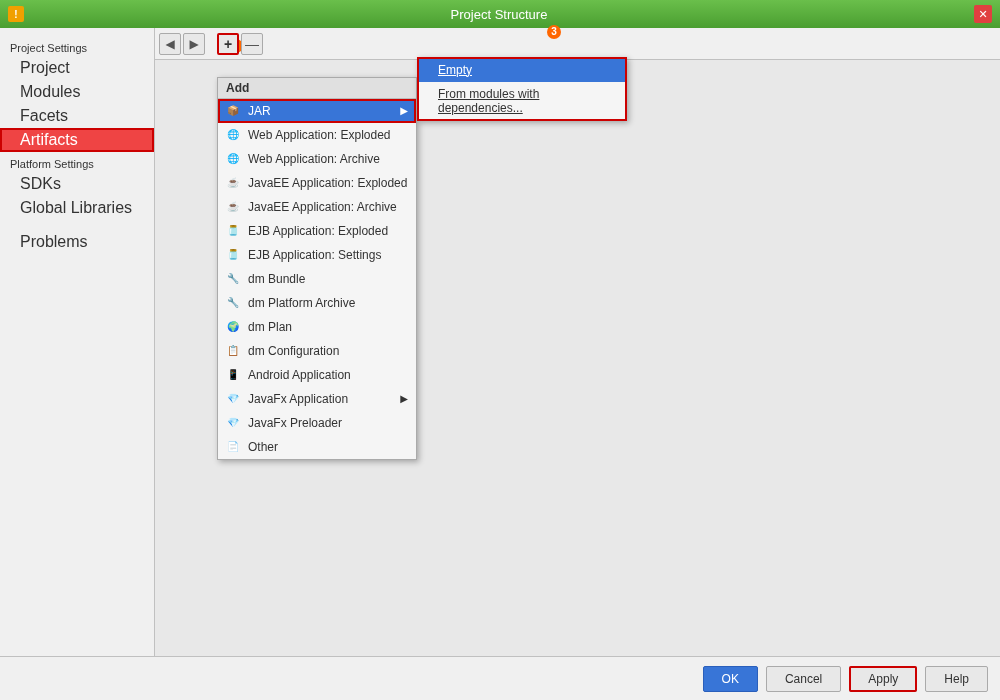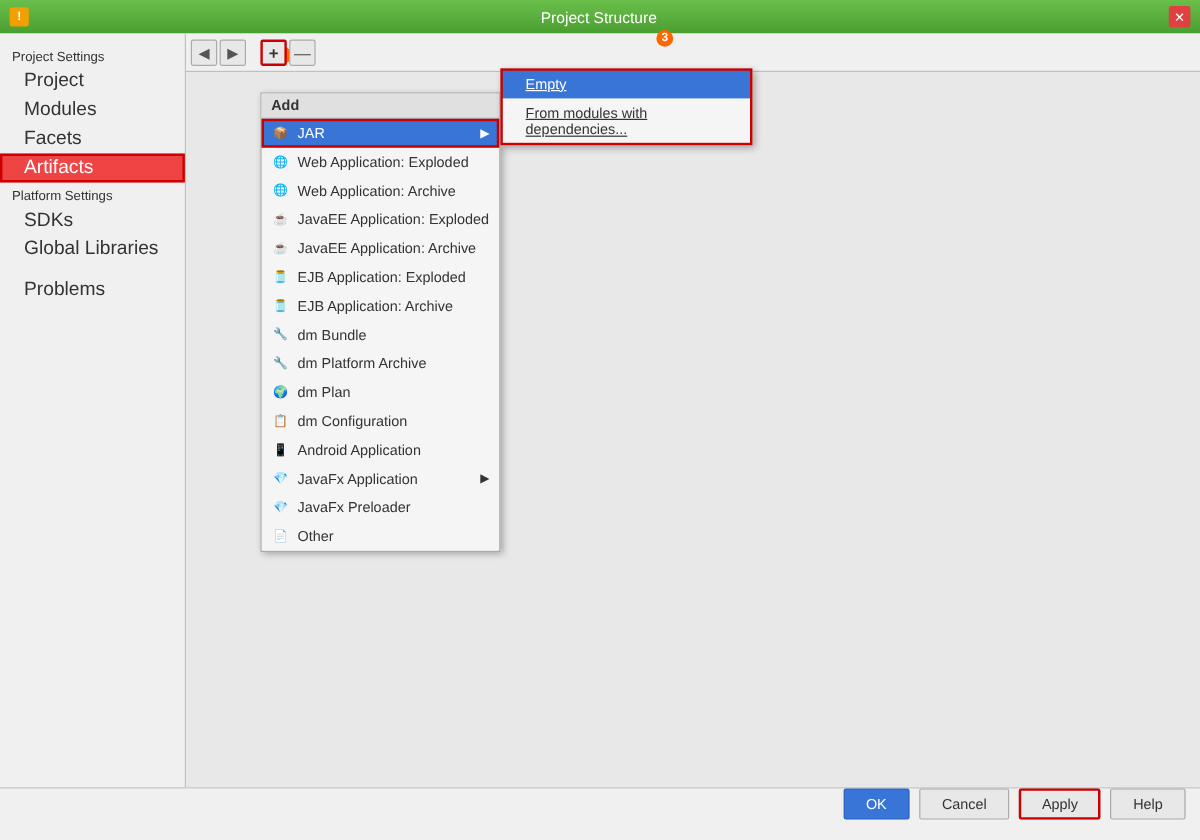--- a/index.html
+++ b/index.html
@@ -253,21 +253,21 @@
       background: #3875d7;
       color: white;
     }
 
     
     .bottom-bar {
       height: 44px;
       background: #f0f0f0;
       border-top: 1px solid #c0c0c0;
       display: flex;
-      align-items: flex-start;
+      align-items: center;
       justify-content: flex-end;
       padding: 0 12px;
       gap: 8px;
     }
     .btn {
       padding: 5px 18px;
       border: 1px solid #aaa;
       background: #e8e8e8;
       cursor: pointer;
       font-size: 12px;
@@ -378,21 +378,21 @@
           <div class="dropdown-item">
             <span class="item-icon icon-javaee">☕</span>
             <span>JavaEE Application: Archive</span>
           </div>
           <div class="dropdown-item">
             <span class="item-icon icon-ejb">🫙</span>
             <span>EJB Application: Exploded</span>
           </div>
           <div class="dropdown-item">
             <span class="item-icon icon-ejb">🫙</span>
-            <span>EJB Application: Archive</span>
+            <span>EJB Application: Settings</span>
           </div>
           <div class="dropdown-item">
             <span class="item-icon icon-dm">🔧</span>
             <span>dm Bundle</span>
           </div>
           <div class="dropdown-item">
             <span class="item-icon icon-dm">🔧</span>
             <span>dm Platform Archive</span>
           </div>
           <div class="dropdown-item">

